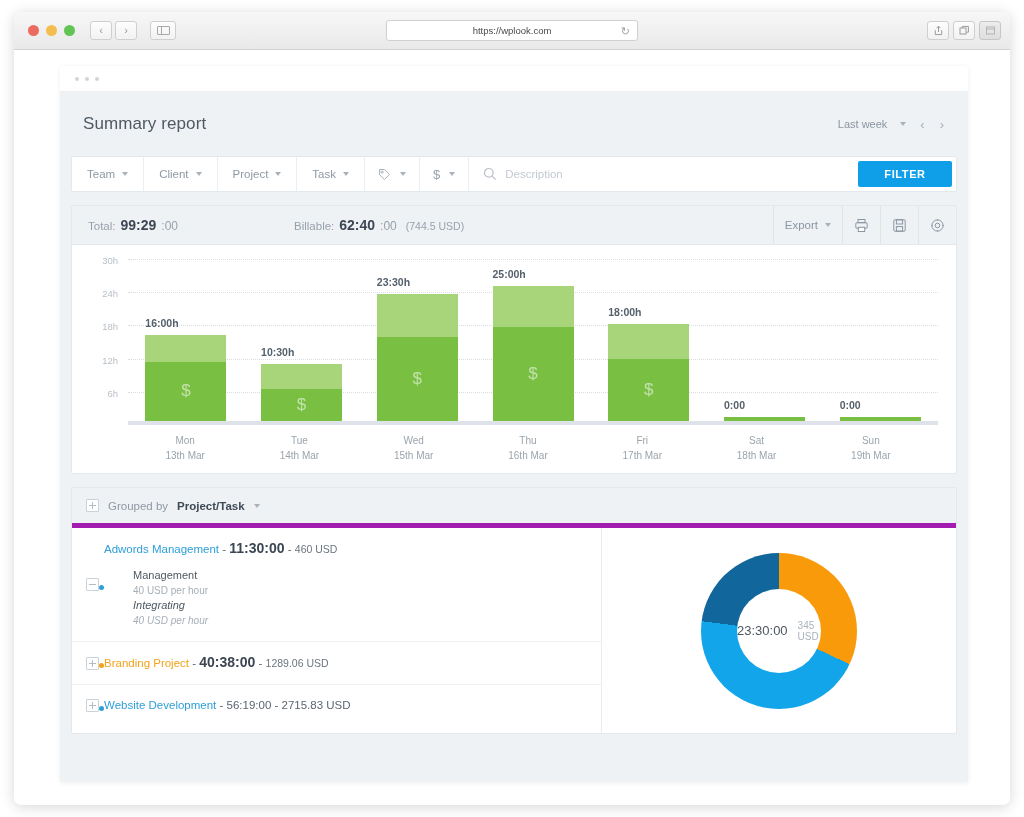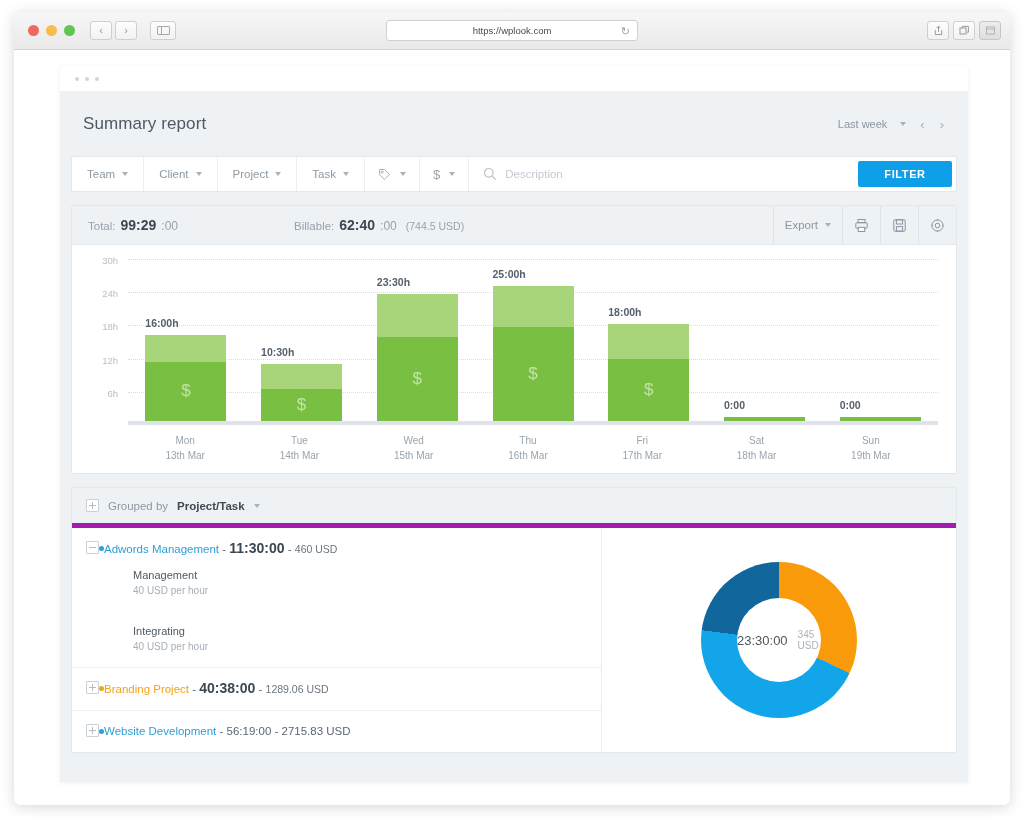--- a/index.html
+++ b/index.html
@@ -235,31 +235,31 @@
   .boxbtn:before, .boxbtn:after {
     content: ""; position: absolute; background: #b3bcc4;
   }
   .boxbtn:before { left: 2px; right: 2px; top: 5px; height: 1px; }
   .boxbtn:after  { top: 2px; bottom: 2px; left: 5px; width: 1px; }
   .boxbtn.minus:after { display: none; }
   .gb-strong { color: #3f4a55; font-weight: bold; }
 
   .bottomgrid { display: flex; min-height: 205px; }
   .list { width: 530px; border-right: 1px solid #e9edf0; }
-  .prow { padding: 13px 0 13px 14px; display: flex; align-items: flex-start; }
+  .prow { padding: 13px 0 13px 14px; display: flex; align-items: center; }
   .prow + .prow { border-top: 1px solid #eef1f4; }
   .bullet { width: 5px; height: 5px; border-radius: 50%; flex: none; margin-top: 5px; }
   .ptitle { font-size: 11.5px; color: #5b6671; line-height: 15px; }
   .ptitle .pname { font-weight: normal; }
   .ptitle .ptime-big { font-size: 14px; font-weight: bold; color: #3c4652; }
   .ptitle .ptime-sm { font-size: 11.5px; color: #5b6671; }
   .ptitle .pamt { font-size: 10.5px; color: #6b757f; }
   .ptitle .pamt-lg { font-size: 11.5px; color: #5b6671; }
   .tasks { margin-top: 11px; padding-left: 29px; }
-  .task + .task { margin-top: 26px; }
+  .task + .task { margin-top: 0; font-style: italic; }
   .tname { font-size: 11px; color: #4e5862; line-height: 15px; }
   .trate { font-size: 10px; color: #a6afb7; line-height: 15px; }
   .prow-inner { display: flex; flex-direction: column; }
 
   .donutwrap { flex: 1; display: flex; align-items: center; justify-content: center; }
   .donut { position: relative; width: 156px; height: 156px; border-radius: 50%; }
   .donut .hole {
     position: absolute; left: 50%; top: 50%;
     transform: translate(-50%,-50%);
     width: 84px; height: 84px; border-radius: 50%;

